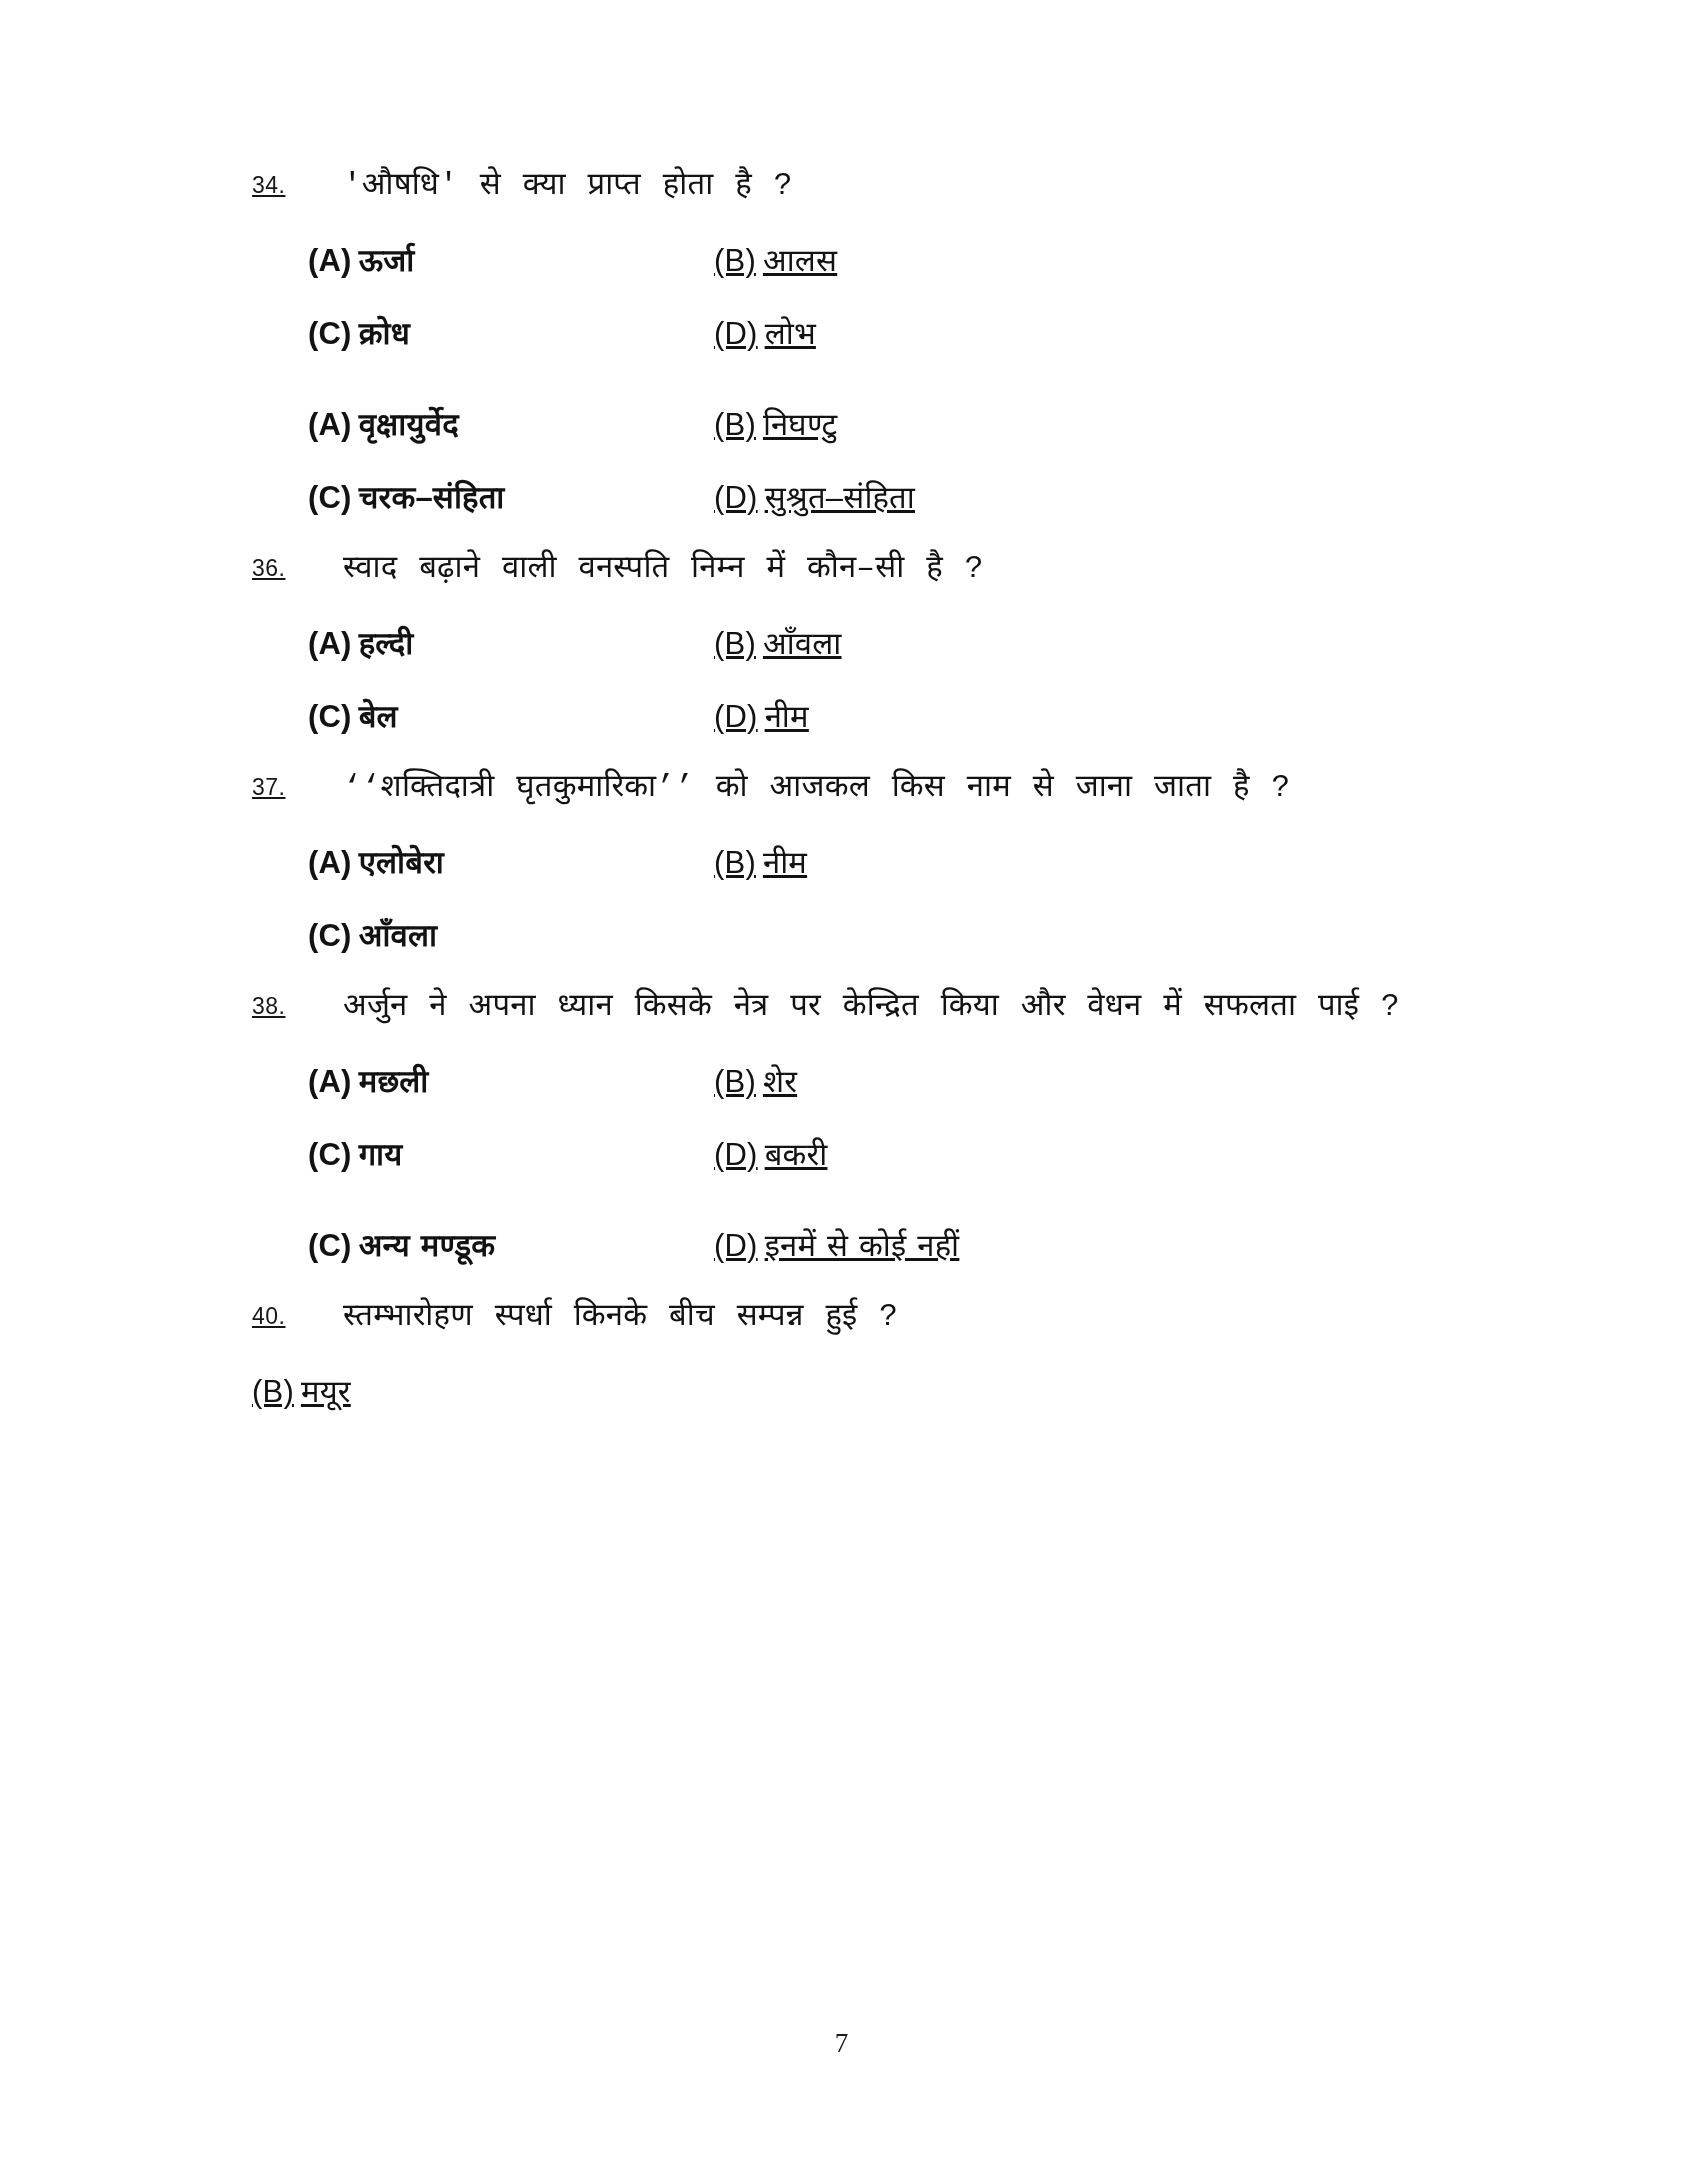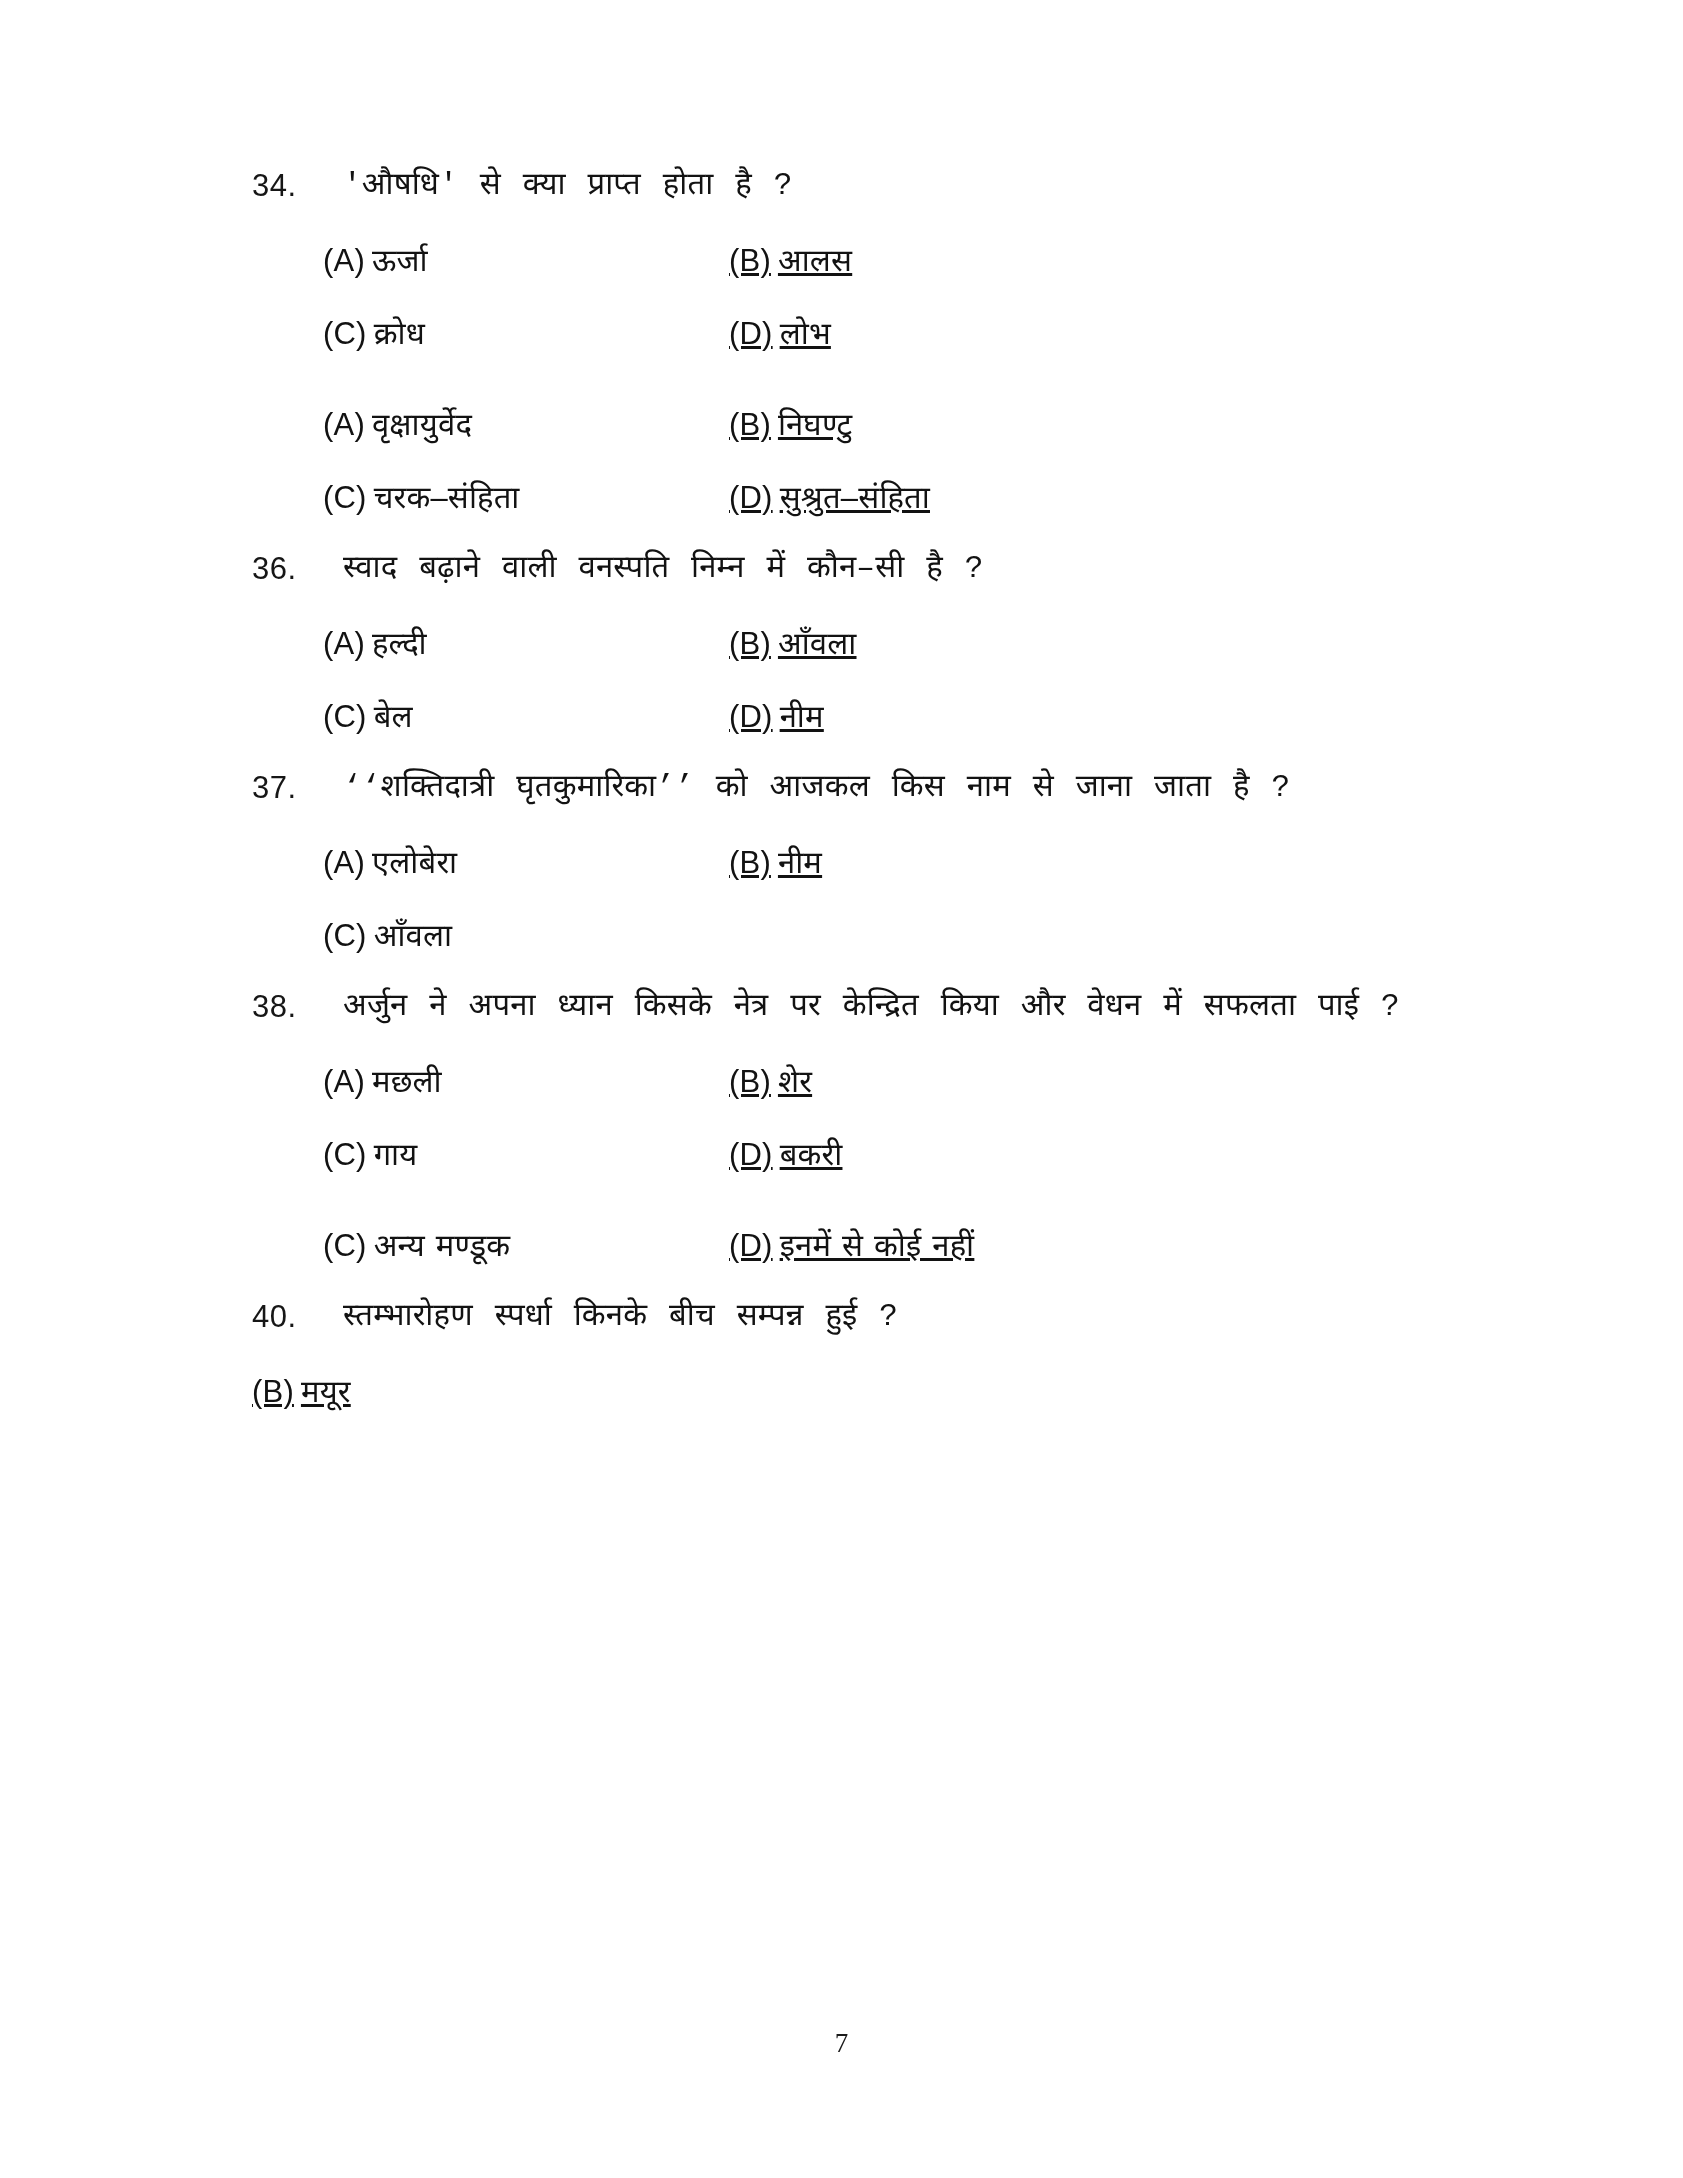--- a/index.html
+++ b/index.html
@@ -33,24 +33,25 @@
     position: relative;
     margin-bottom: 0;
   }
   .q-head {
     display: flex;
     align-items: flex-start;
   }
   .q-num {
     width: 91px;
     flex: 0 0 91px;
-    font-size: 31px;
+    font-size: 23px;
     line-height: 55px;
     color: #161616;
     letter-spacing: 0.5px;
+    text-decoration: underline;
   }
   .q-text {
     flex: 1 1 auto;
     font-size: 31px;
     line-height: 55px;
     color: #121212;
     letter-spacing: 0.2px;
     word-spacing: 3px;
     font-family: Liberation Mono, monospace;
   }
@@ -66,21 +67,22 @@
   .opt {
     font-size: 31px;
     line-height: 51px;
     color: #121212;
     letter-spacing: 0.2px;
     word-spacing: 2px;
   }
   .opt-a, .opt-c {
     width: 406px;
     flex: 0 0 406px;
-    margin-left: 71px;
+    margin-left: 56px;
+    font-weight: bold;
   }
   .opt-b, .opt-d {
     flex: 1 1 auto;
     text-decoration: underline;
   }
   .opt .lbl { margin-right: 7px; }
 
   .spacer-sm { height: 18px; }
 
   

